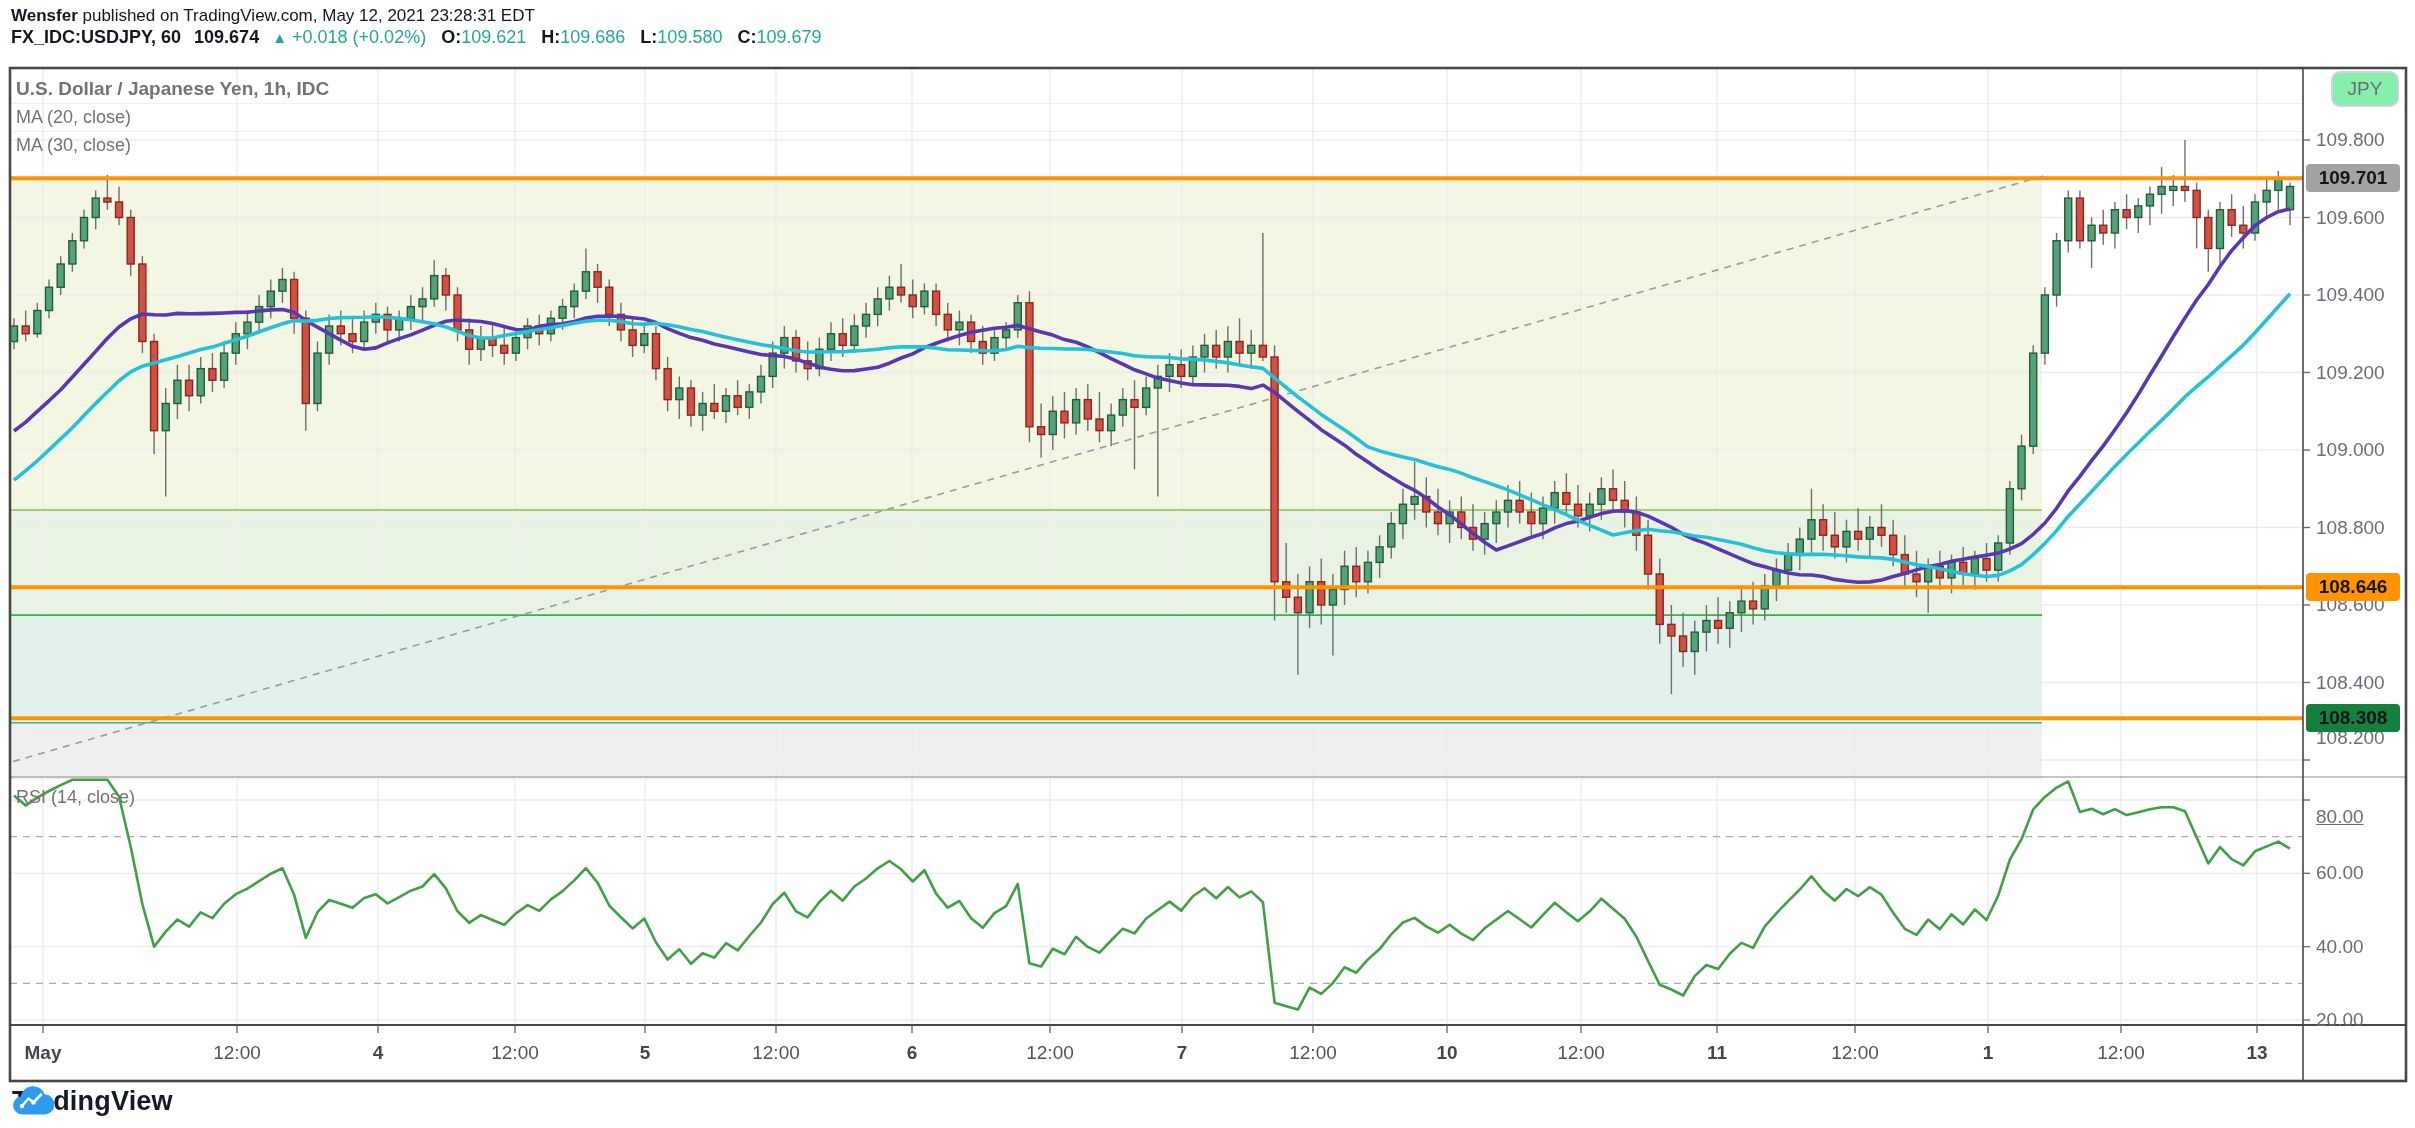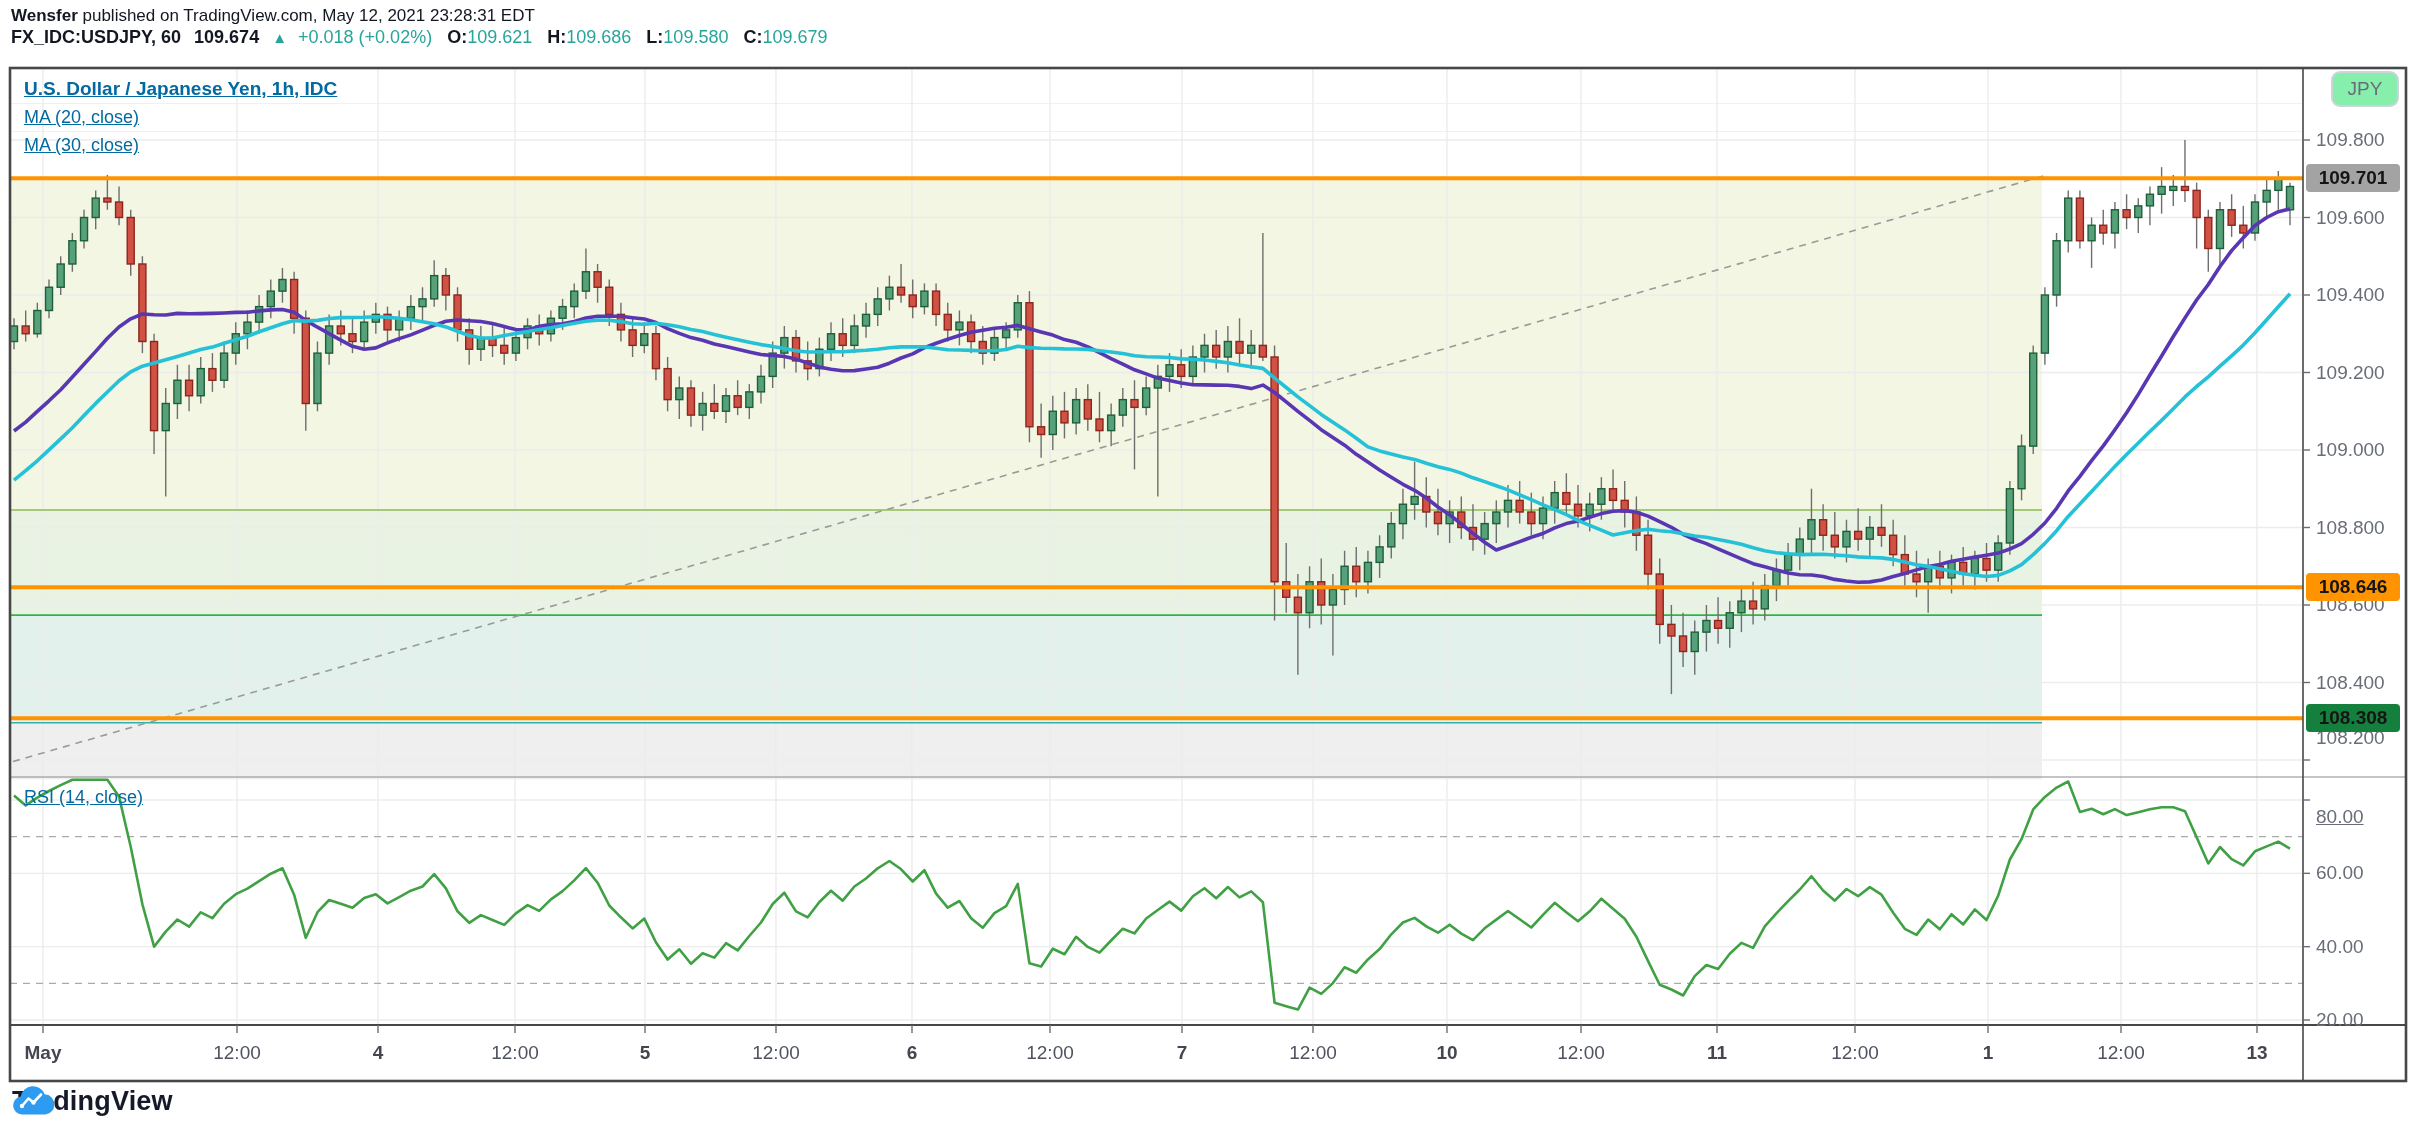--- a/index.html
+++ b/index.html
@@ -5,21 +5,21 @@
   html,body{margin:0;padding:0;background:#ffffff;}
   #stage{position:relative;width:2415px;height:1128px;background:#ffffff;overflow:hidden;
          font-family:"Liberation Sans",sans-serif;}
   .hdr1{position:absolute;left:11px;top:6px;font-size:17px;color:#131722;white-space:nowrap;}
   .hdr1 b{font-weight:700;}
   .hdr2{position:absolute;left:11px;top:27px;font-size:18px;color:#131722;white-space:nowrap;}
   .hdr2 .sym{font-weight:700;}
   .hdr2 .px{font-weight:700;margin-left:8px;}
   .teal{color:#26a69a;}
   .hdr2 .lbl{font-weight:700;color:#131722;margin-left:10px;}
-  .legend{position:absolute;left:24px;color:#0369a1;white-space:nowrap;text-decoration:underline;}
+  .legend{position:absolute;left:16px;color:#737373;white-space:nowrap;}
   .lg-title{top:78px;font-size:19px;font-weight:700;}
   .lg-ma1{top:107px;font-size:18px;}
   .lg-ma2{top:135px;font-size:18px;}
   .lg-rsi{top:787px;font-size:18px;}
   .axis-label{position:absolute;left:2316px;font-size:19px;color:#686d78;white-space:nowrap;}
   .time-label{position:absolute;font-size:19px;color:#4f5360;transform:translateX(-50%);white-space:nowrap;}
   .time-label.major{font-weight:700;color:#44474f;}
   .lvl-label{position:absolute;left:2306px;width:94px;height:28px;border-radius:4px;
              display:flex;align-items:center;justify-content:center;
              font-size:19px;font-weight:600;color:#151515;}
@@ -32,21 +32,21 @@
 </style>
 </head>
 <body>
 <div id="stage">
 
 <div class="hdr1"><b>Wensfer</b><span> published on TradingView.com, May 12, 2021 23:28:31 EDT</span></div>
 <div class="hdr2">
   <span class="sym">FX_IDC:USDJPY, 60</span>
   <span class="px">109.674</span>
   <span class="teal" style="margin-left:8px;font-size:15px;">▲</span>
-  <span class="teal" style="margin-left:6px;">+0.018 (+0.02%)</span>
+  <span class="teal" style="">+0.018 (+0.02%)</span>
   <span class="lbl">O:</span><span class="teal">109.621</span>
   <span class="lbl">H:</span><span class="teal">109.686</span>
   <span class="lbl">L:</span><span class="teal">109.580</span>
   <span class="lbl">C:</span><span class="teal">109.679</span>
 </div>
 
 <svg id="chart" width="2415" height="1128">
       <defs>
         <clipPath id="mainClip">
           <rect x="10" y="68" width="2293" height="709"></rect>

